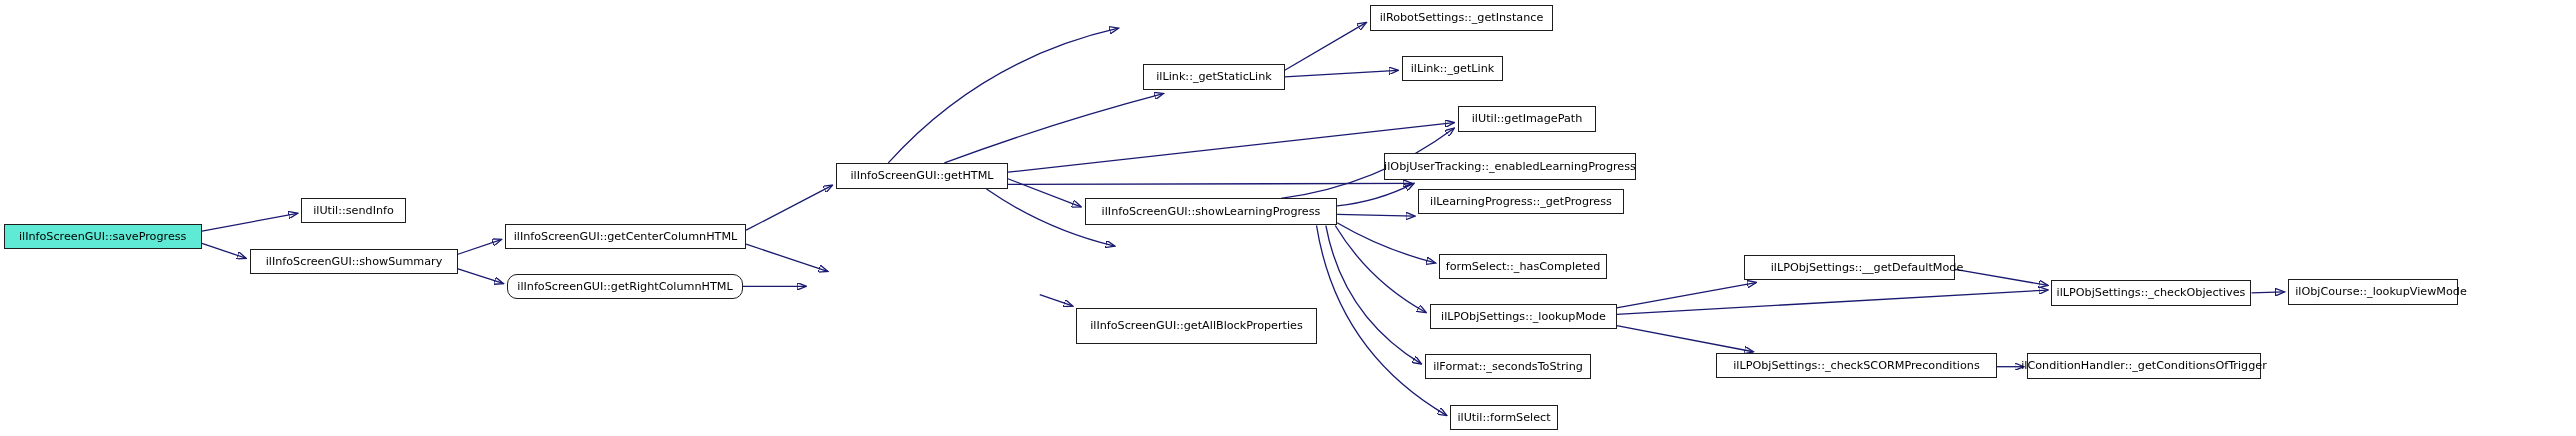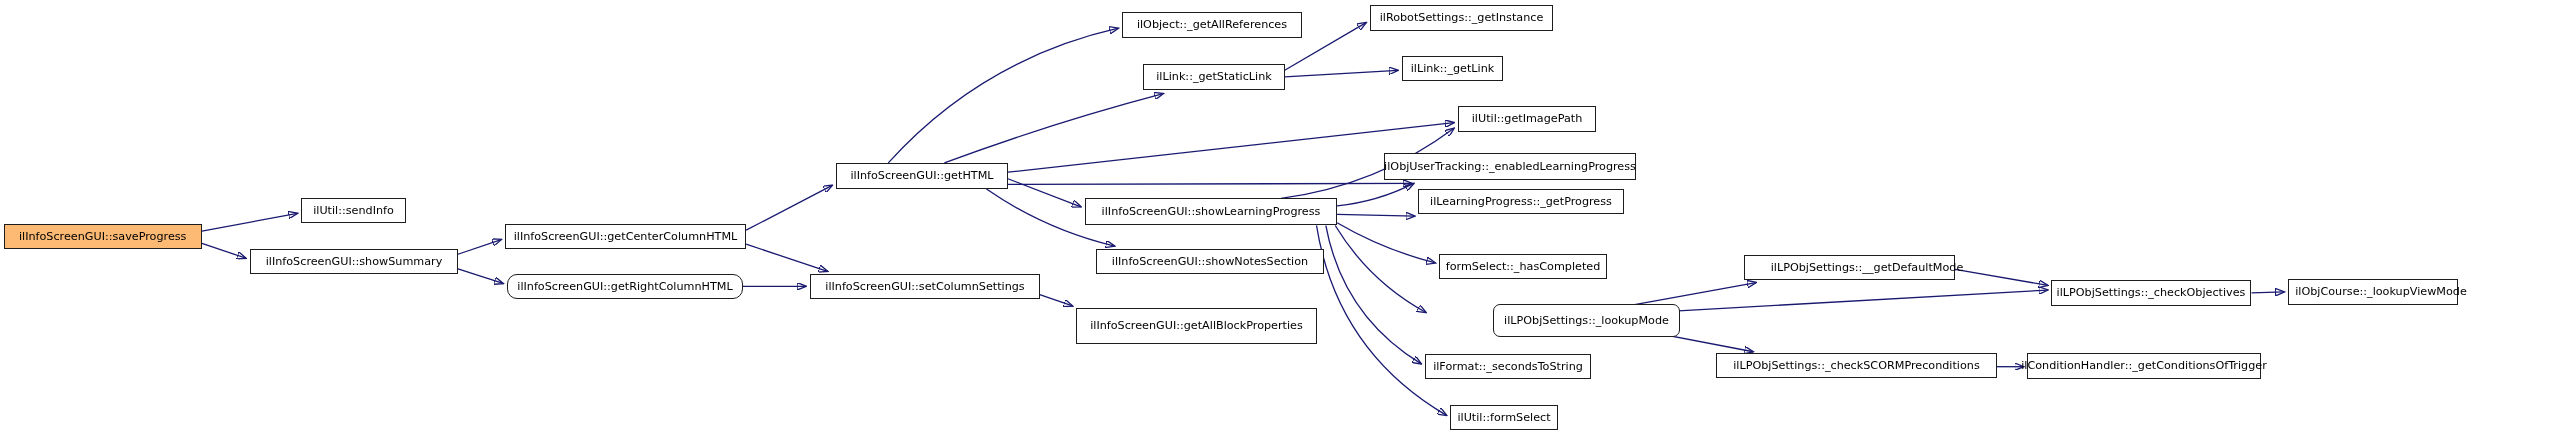--- a/index.html
+++ b/index.html
@@ -17,21 +17,21 @@
     box-sizing:border-box;
     background:#ffffff;
     border:1.3px solid #1d1d1d;
     color:#000000;
     font-size:11.2px;
     line-height:1;
     display:flex;align-items:center;justify-content:center;
     white-space:nowrap;
     cursor:pointer;
   }
-  .node.focus{background:#fdba74;cursor:default;}
+  .node.focus{background:#5eead4;cursor:default;}
 </style>
 </head>
 <body>
 
 <div id="canvas">
   <svg id="edges" xmlns="http://www.w3.org/2000/svg" viewBox="0 0 2755 467" width="2576" height="437">
     <defs>
       <marker id="arrow" markerWidth="11" markerHeight="8" refX="9.5" refY="4" orient="auto" markerUnits="userSpaceOnUse">
         <path d="M0,0 L10,4 L0,8 z" fill="#191970"></path>
       </marker>
@@ -64,34 +64,31 @@
       <path d="M1729,348 Q1802,362 1875,376" marker-end="url(#arrow)"></path>
       <path d="M2091,288 Q2140.5,296.5 2190,305" marker-end="url(#arrow)"></path>
       <path d="M2408,313 Q2425.5,312.5 2443,312" marker-end="url(#arrow)"></path>
       <path d="M2135,392 Q2149.5,392 2164,392" marker-end="url(#arrow)"></path>
     </svg>
 <div class="node focus" style="left: 3.7px; top: 224px; width: 198px; height: 25px;">ilInfoScreenGUI::saveProgress</div>
     <div class="node" style="left: 301px; top: 198px; width: 105px; height: 25px;">ilUtil::sendInfo</div>
     <div class="node" style="left: 250px; top: 249px; width: 208px; height: 25px;">ilInfoScreenGUI::showSummary</div>
     <div class="node" style="left: 505px; top: 224px; width: 241px; height: 25px;">ilInfoScreenGUI::getCenterColumnHTML</div>
     <div class="node" style="left: 507px; top: 274px; width: 236px; height: 25px; border-radius: 10px;">ilInfoScreenGUI::getRightColumnHTML</div>
-    <div class="node" style="left: 810px; top: 274px; width: 230px; height: 25px;">ilInfoScreenGUI::setColumnSettings</div>
     <div class="node" style="left: 836px; top: 163px; width: 172px; height: 26px;">ilInfoScreenGUI::getHTML</div>
-    <div class="node" style="left: 1122px; top: 12px; width: 180px; height: 26px;">ilObject::_getAllReferences</div>
     <div class="node" style="left: 1143px; top: 64px; width: 142px; height: 26px;">ilLink::_getStaticLink</div>
     <div class="node" style="left: 1370px; top: 4.7px; width: 183px; height: 26px;">ilRobotSettings::_getInstance</div>
     <div class="node" style="left: 1402px; top: 56px; width: 101px; height: 25px;">ilLink::_getLink</div>
     <div class="node" style="left: 1458px; top: 106px; width: 138px; height: 26px;">ilUtil::getImagePath</div>
     <div class="node" style="left: 1085px; top: 198px; width: 252px; height: 27px;">ilInfoScreenGUI::showLearningProgress</div>
-    <div class="node" style="left: 1096px; top: 249px; width: 228px; height: 25px;">ilInfoScreenGUI::showNotesSection</div>
     <div class="node" style="left: 1076px; top: 308px; width: 241px; height: 36px;">ilInfoScreenGUI::getAllBlockProperties</div>
     <div class="node" style="left: 1384px; top: 153px; width: 252px; height: 27px;">ilObjUserTracking::_enabledLearningProgress</div>
     <div class="node" style="left: 1418px; top: 189px; width: 206px; height: 25px;">ilLearningProgress::_getProgress</div>
     <div class="node" style="left: 1439px; top: 254px; width: 168px; height: 25px;">formSelect::_hasCompleted</div>
-    <div class="node" style="left: 1493px; top: 304px; width: 187px; height: 33px; border-radius: 7px;">ilLPObjSettings::_lookupMode</div>
+    <div class="node" style="left: 1430px; top: 304px; width: 187px; height: 25px;">ilLPObjSettings::_lookupMode</div>
     <div class="node" style="left: 1425px; top: 354px; width: 166px; height: 25px;">ilFormat::_secondsToString</div>
     <div class="node" style="left: 1450px; top: 405px; width: 108px; height: 25px;">ilUtil::formSelect</div>
     <div class="node" style="left: 1744px; top: 255px; width: 211px; height: 25px; padding-left: 35px;">ilLPObjSettings::__getDefaultMode</div>
     <div class="node" style="left: 1716px; top: 353px; width: 281px; height: 25px;">ilLPObjSettings::_checkSCORMPreconditions</div>
     <div class="node" style="left: 2051px; top: 280px; width: 200px; height: 26px;">ilLPObjSettings::_checkObjectives</div>
     <div class="node" style="left: 2288px; top: 279px; width: 170px; height: 26px; padding-left: 16px;">ilObjCourse::_lookupViewMode</div>
     <div class="node" style="left: 2027px; top: 353px; width: 234px; height: 26px;">ilConditionHandler::_getConditionsOfTrigger</div>
   </div>
 
 

